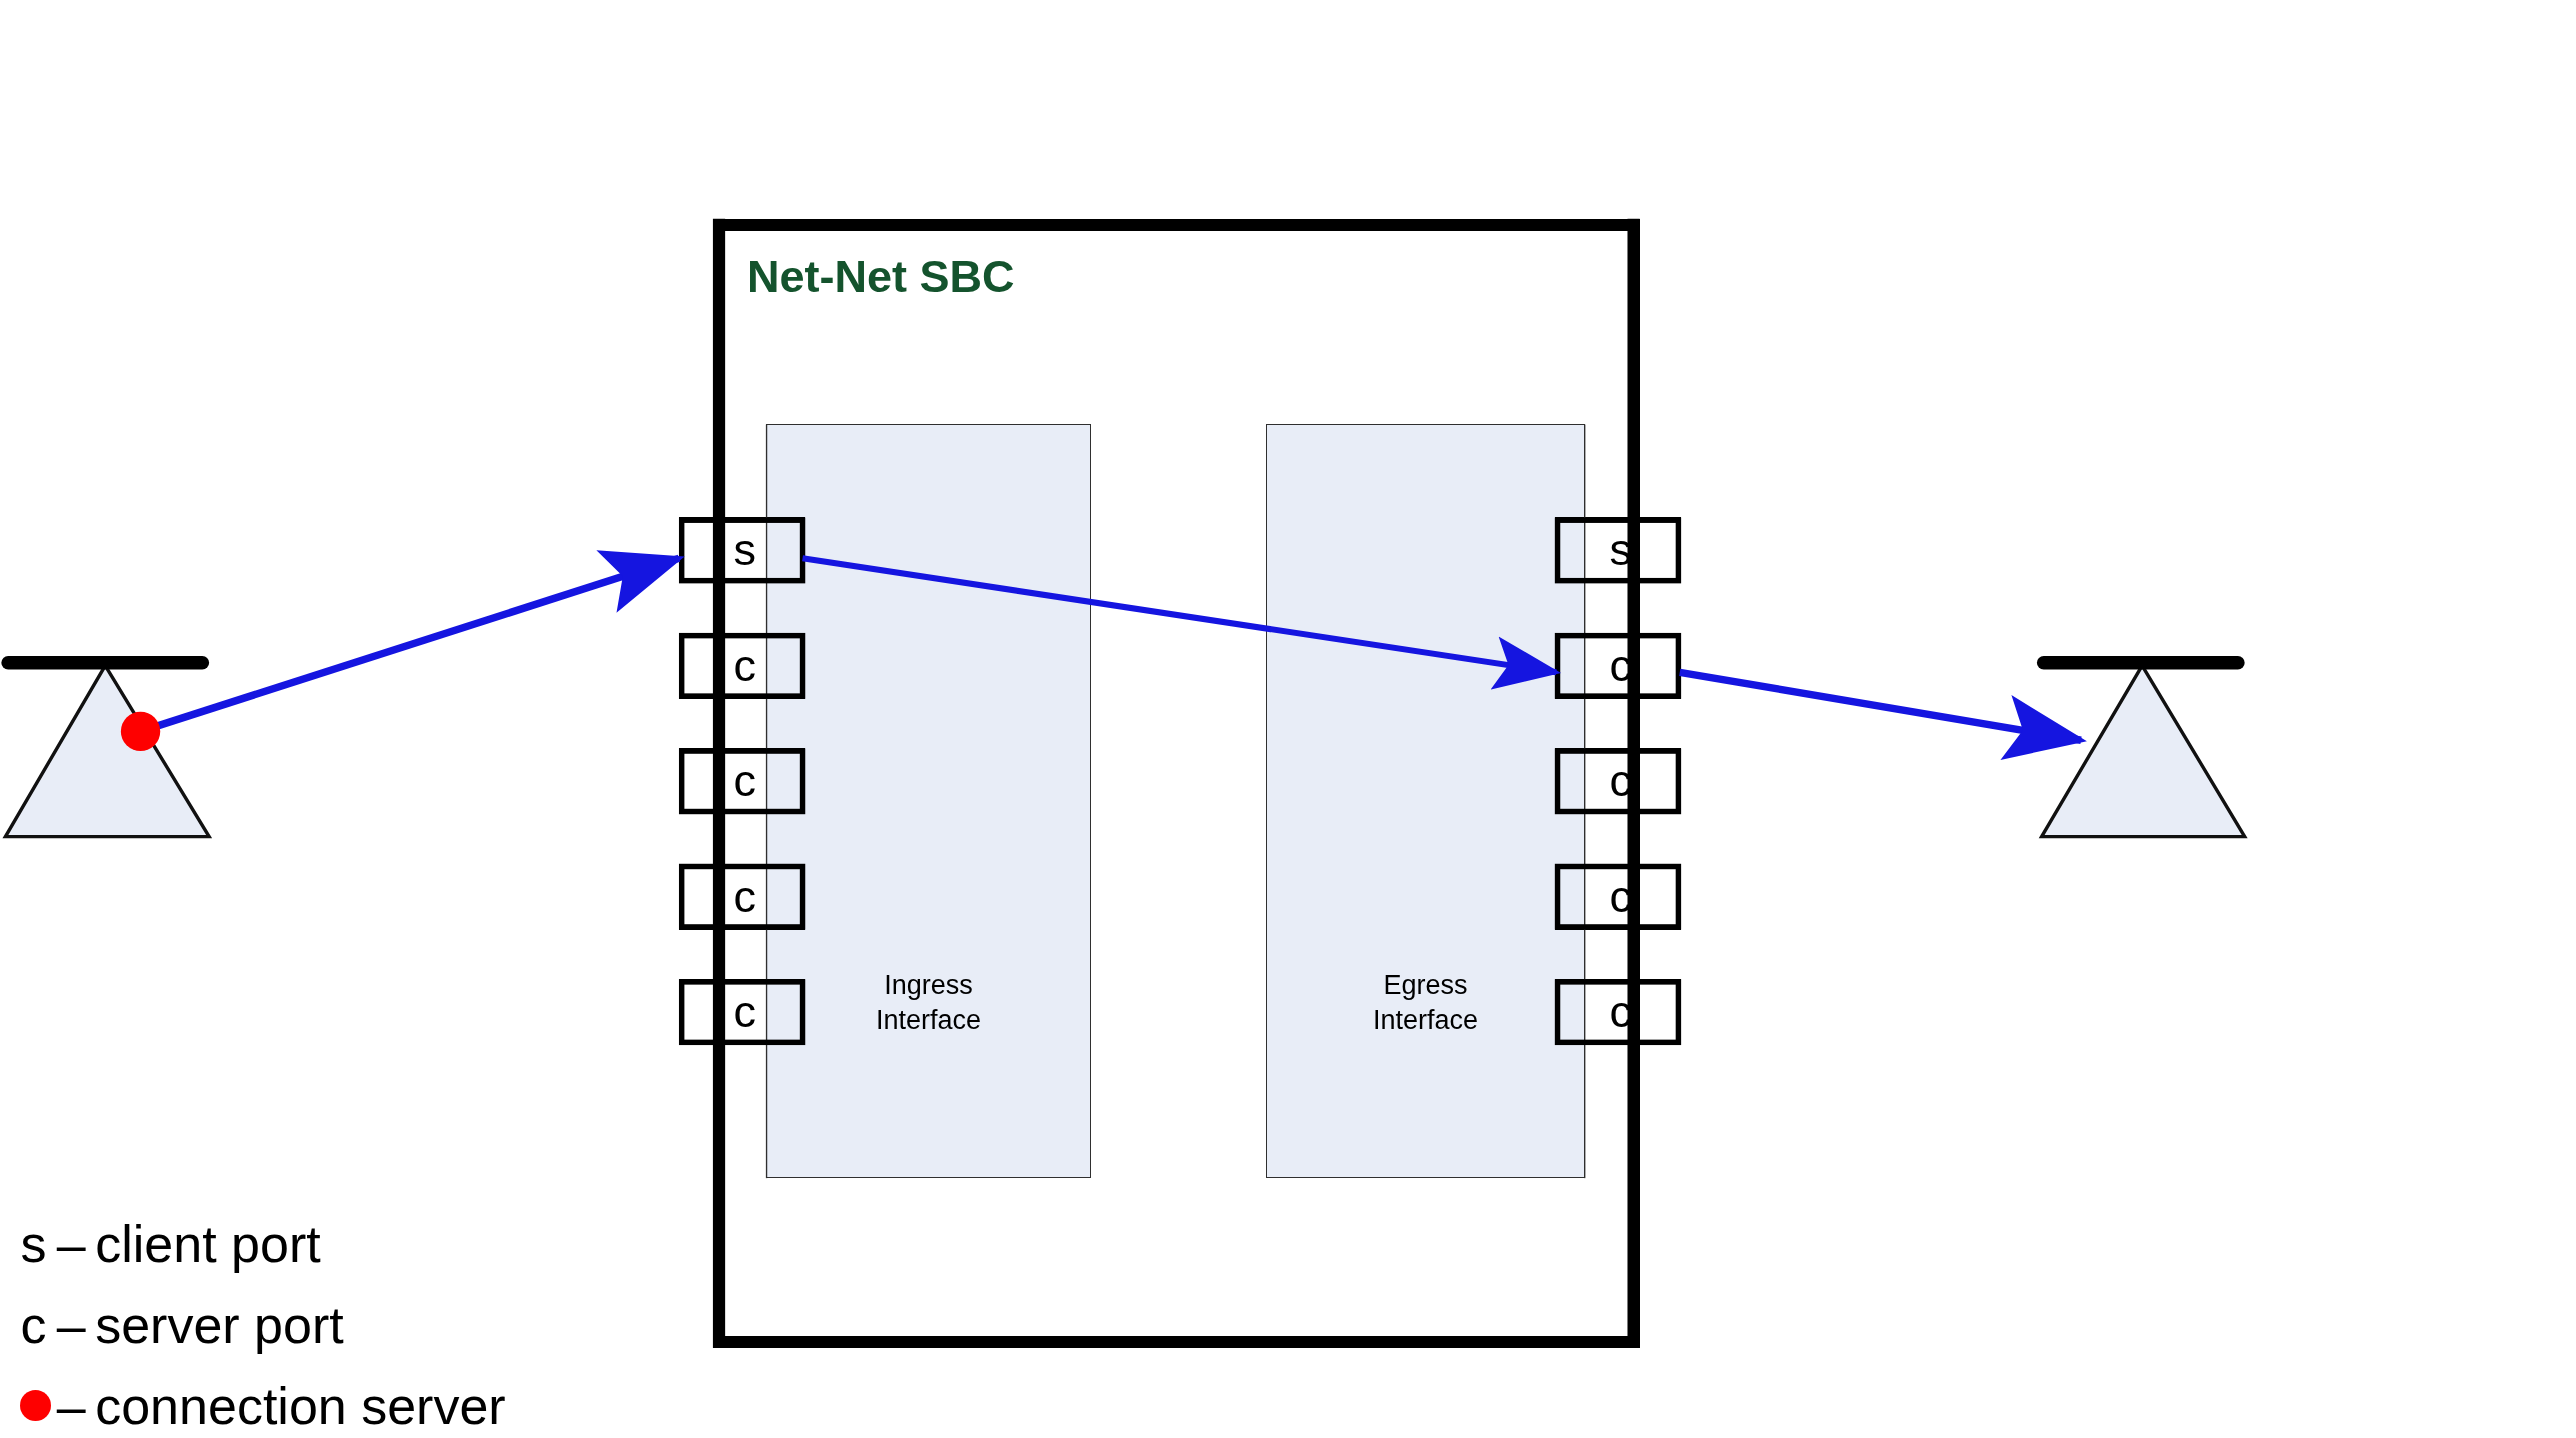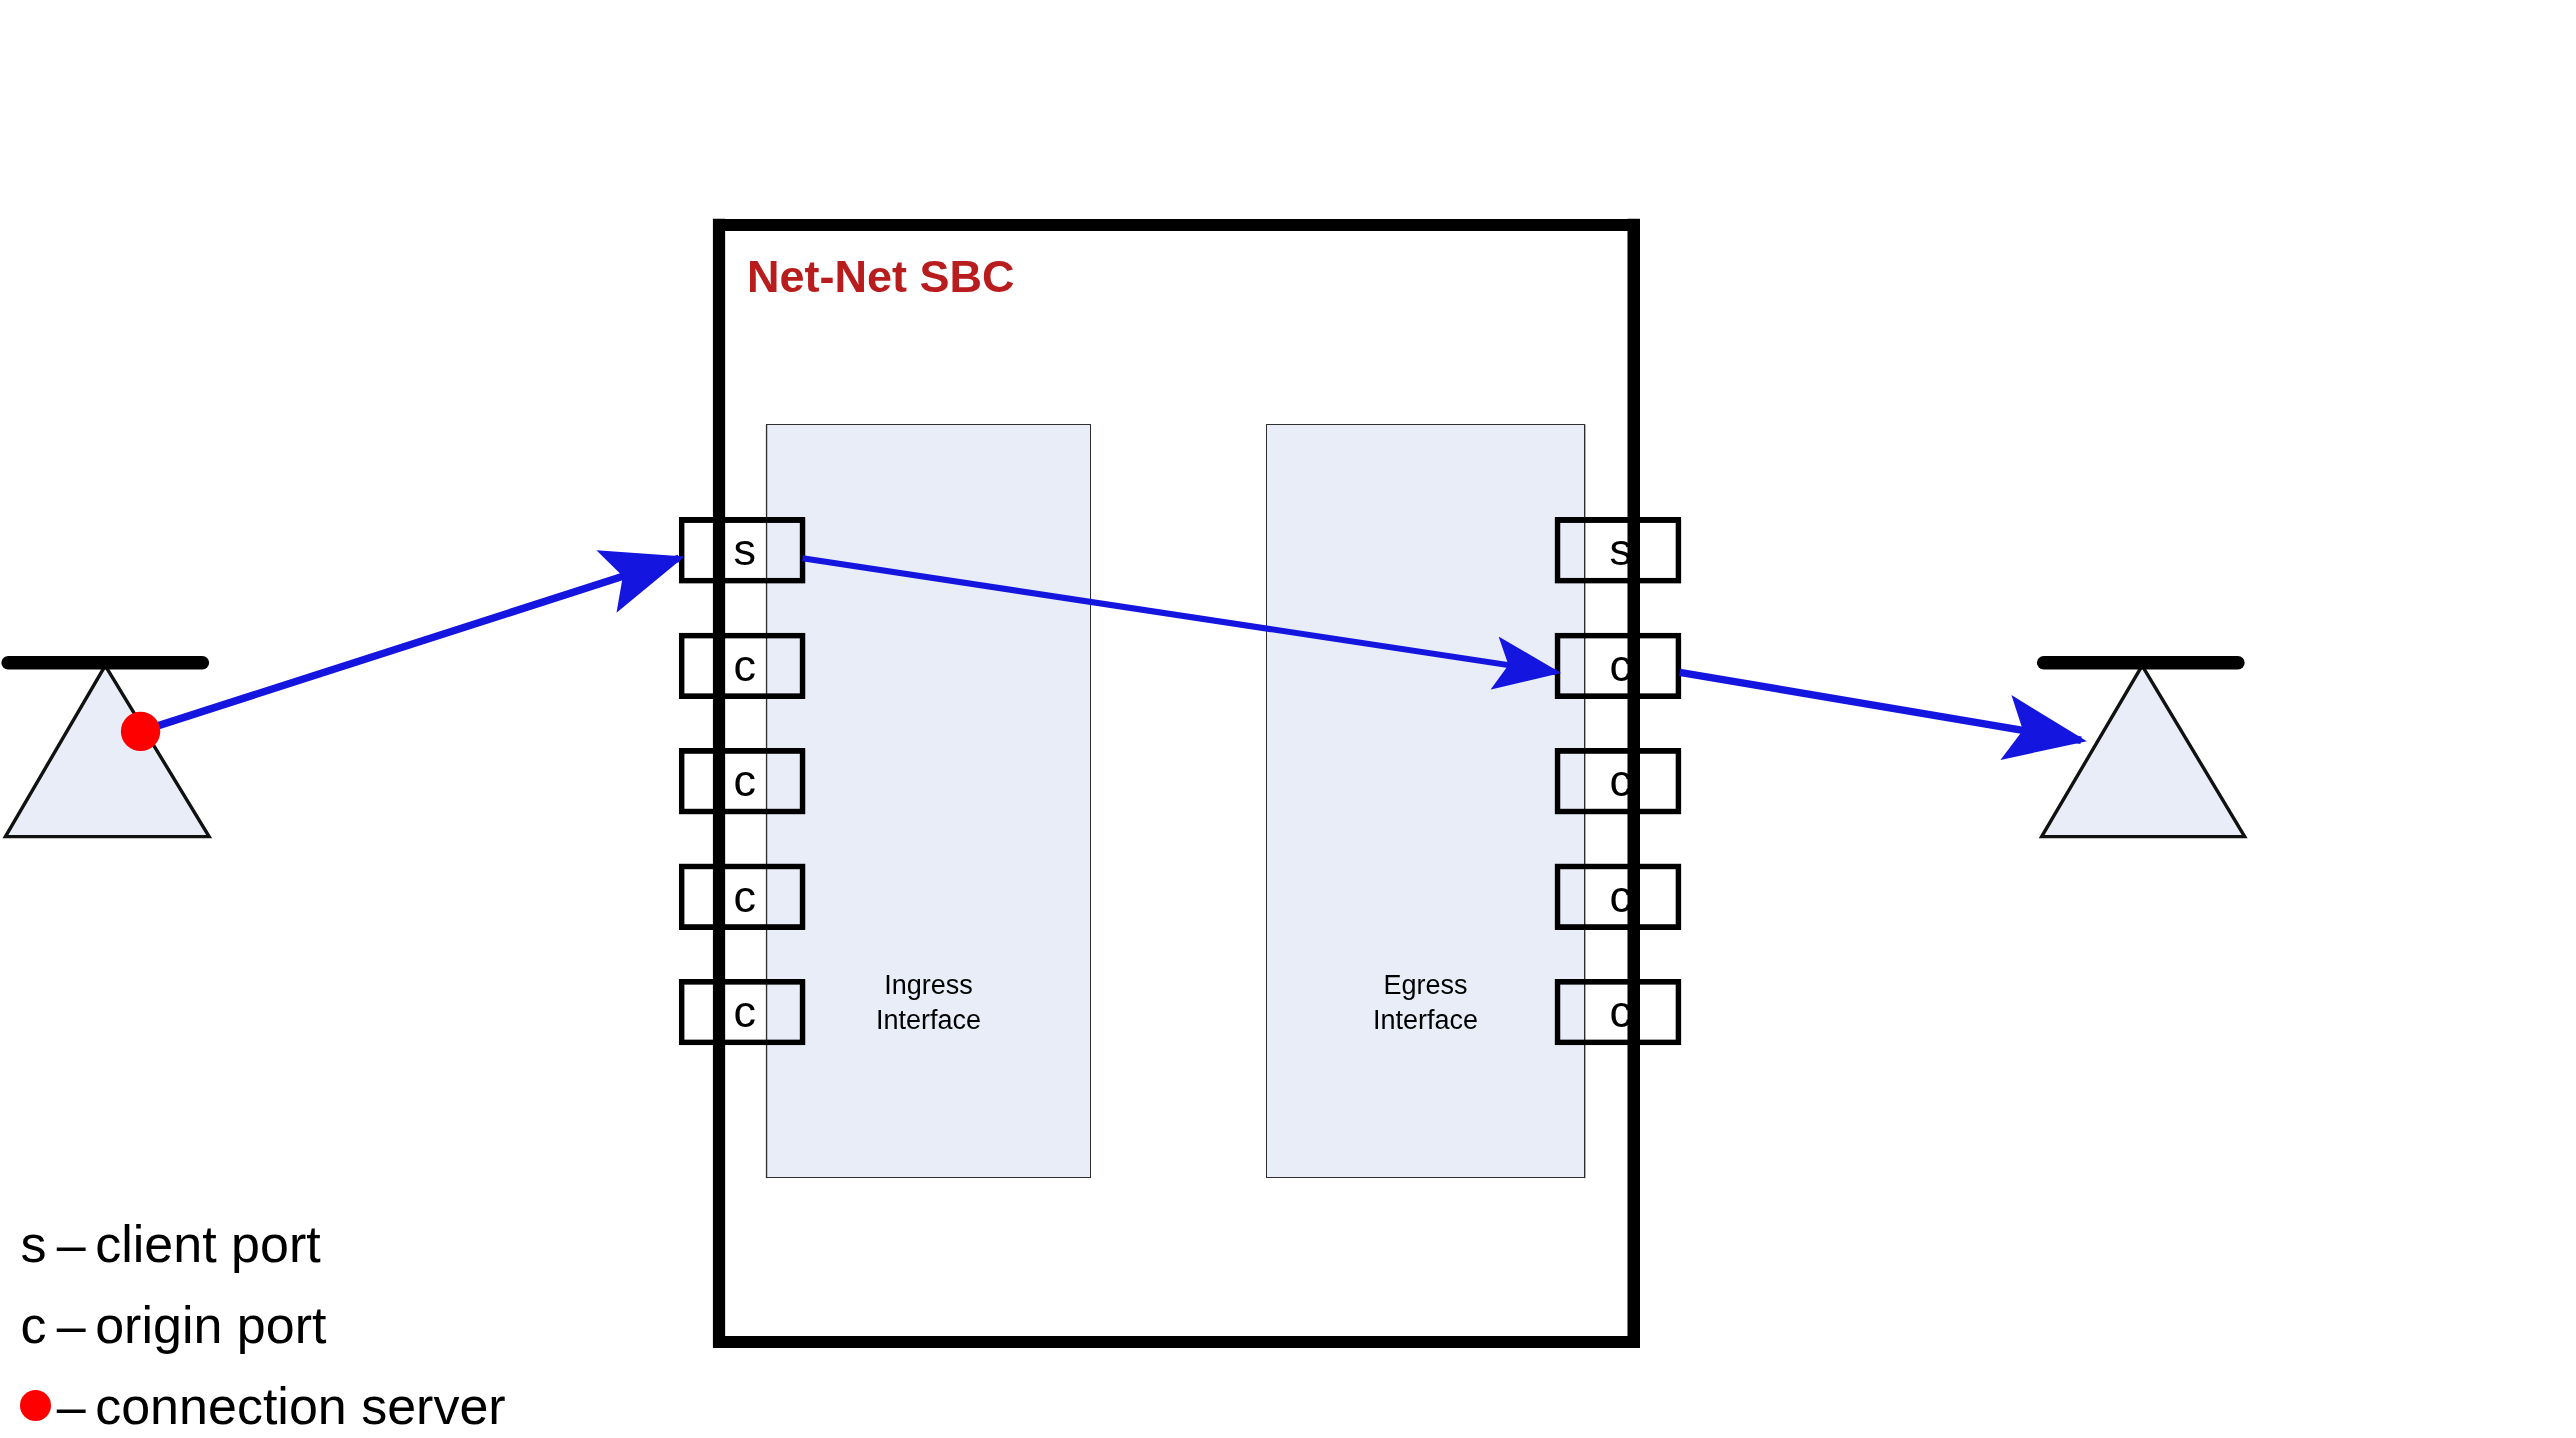--- a/index.html
+++ b/index.html
@@ -47,21 +47,21 @@
     height: 1129px;
     border: 12.2px solid #000000;
     box-sizing: border-box;
     background: #ffffff;
   }
   #sbc-title {
     left: 747px;
     top: 251px;
     font-size: 45px;
     font-weight: bold;
-    color: #b91c1c;
+    color: #14532d;
     white-space: nowrap;
   }
 
   
   .iface-panel {
     background: #e8edf7;
     border: 1.4px solid #2f2f2f;
     box-sizing: border-box;
   }
   #ingress-panel { left: 766px; top: 424px; width: 325px; height: 754px; }
@@ -241,21 +241,21 @@
 
   <div class="abs" id="legend">
     <div class="legend-row">
       <span class="legend-key">s</span>
       <span class="legend-dash">–</span>
       <span>client port</span>
     </div>
     <div class="legend-row">
       <span class="legend-key">c</span>
       <span class="legend-dash">–</span>
-      <span>origin port</span>
+      <span>server port</span>
     </div>
     <div class="legend-row">
       <span class="legend-dot-wrap">
         <span class="legend-dot"></span>
       </span>
       <span class="legend-dash">–</span>
       <span>connection server</span>
     </div>
   </div>
 

